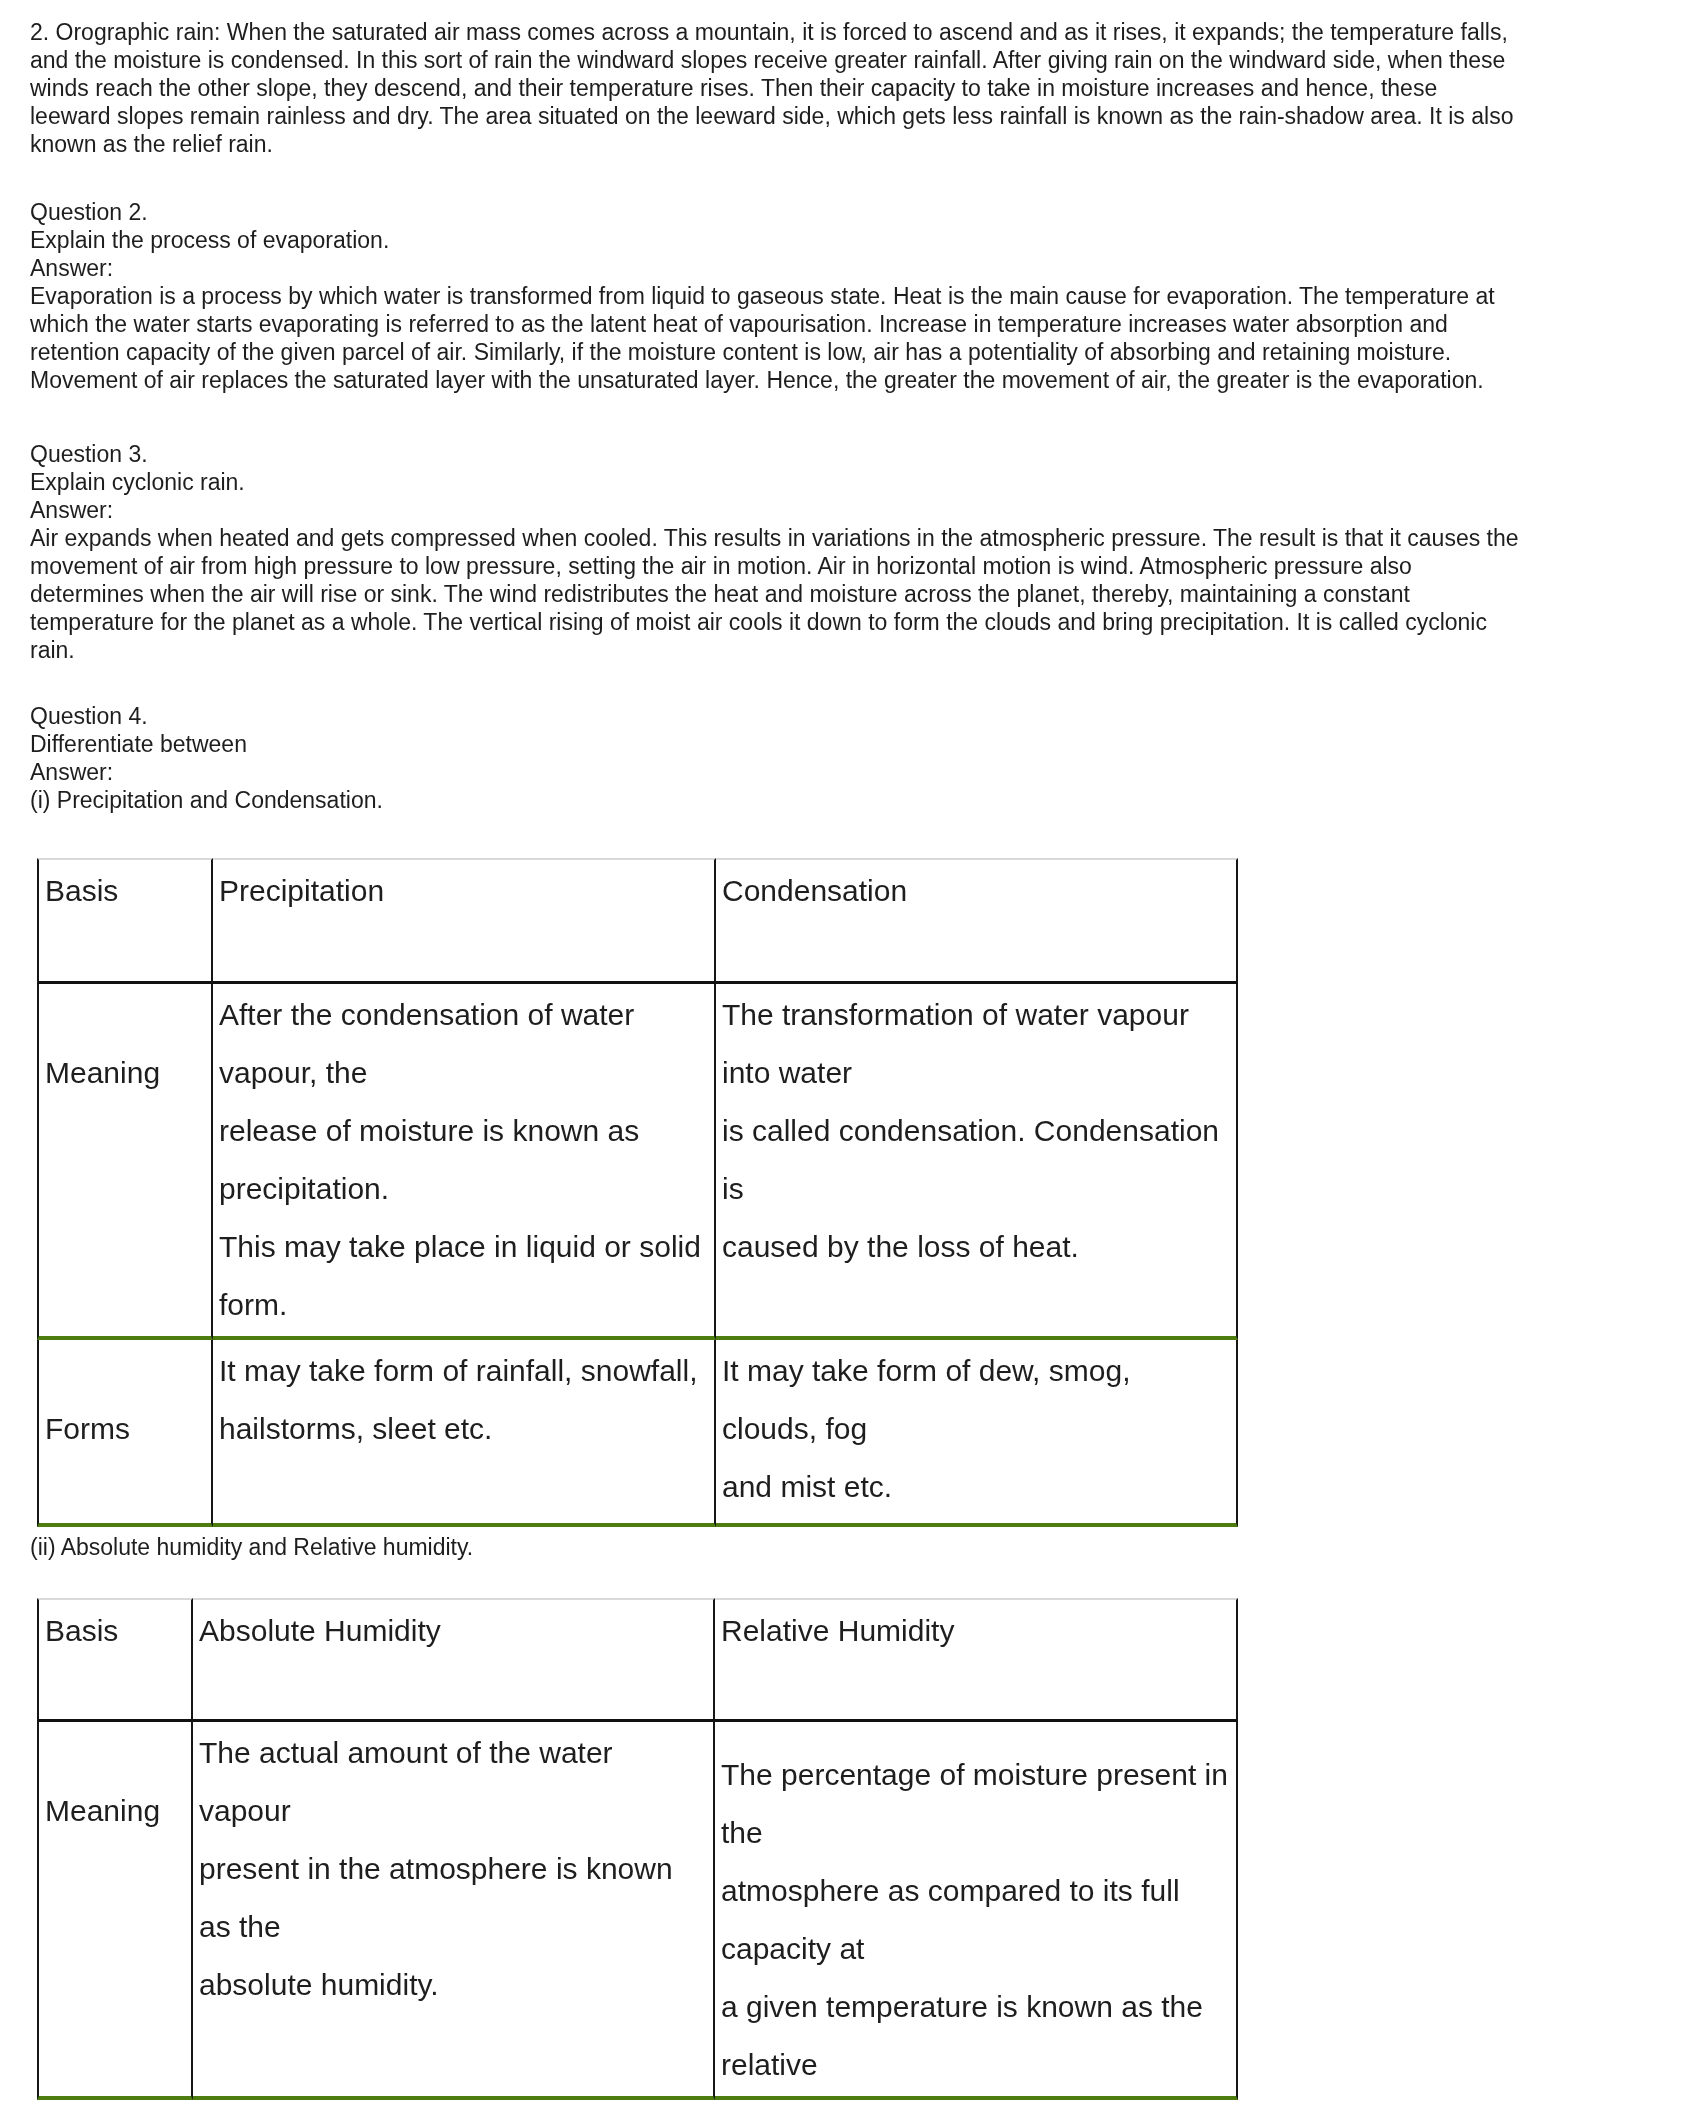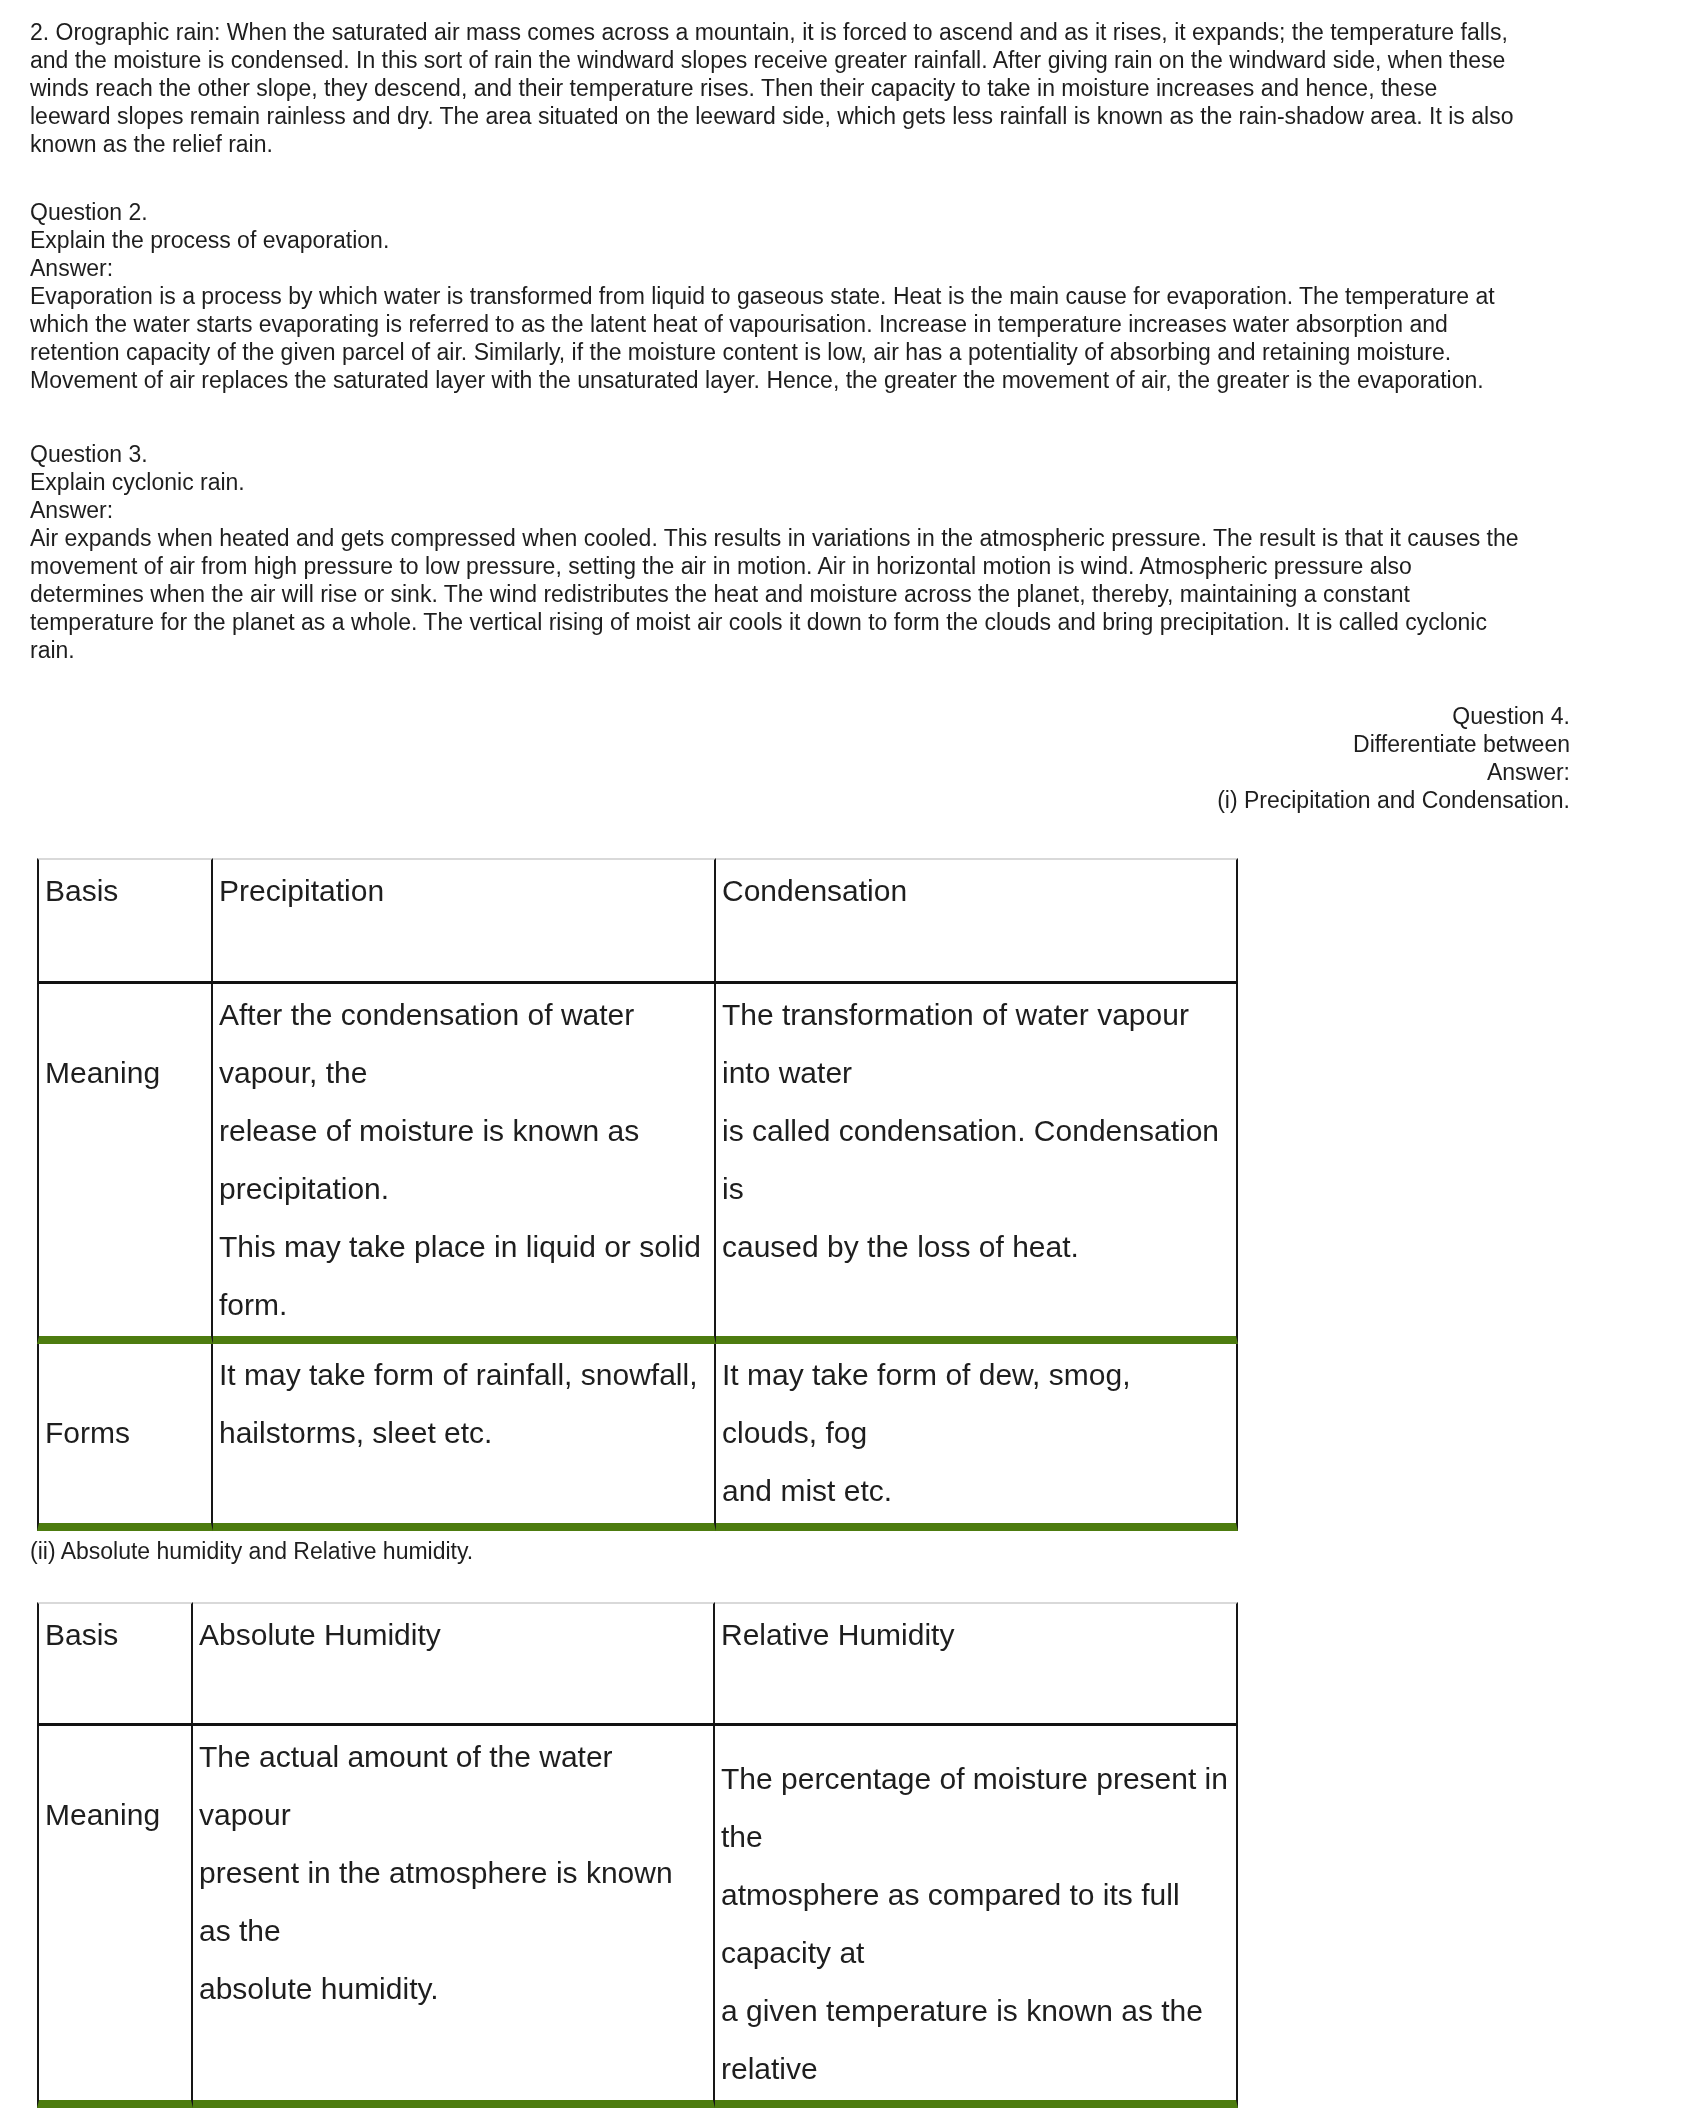--- a/index.html
+++ b/index.html
@@ -20,40 +20,40 @@
     line-height: 28px;
   }
   .block {
     margin: 0;
     white-space: pre-line;   
     width: 1540px;
   }
   .mt55 { margin-top: 55px; }
   .mt40 { margin-top: 40px; }
   .mt46 { margin-top: 46px; }
-  .mt38 { margin-top: 38px; text-align: right; }
+  .mt38 { margin-top: 38px; }
   .mt44 { margin-top: 44px; }
   .mt6  { margin-top: 6px;  }
   .mt37 { margin-top: 37px; }
 
   table.cmp {
     border-collapse: separate;
     border-spacing: 0;
     table-layout: fixed;
     margin-left: 7px;          
     width: 1201px;
     font-size: 30px;
   }
   table.cmp td {
     box-sizing: border-box;
     vertical-align: top;
     padding: 2px 6px 2px 6px;
     line-height: 58px;
     border-right: 2px solid #161616;
-    border-bottom: 8px solid #4d7c0f;
+    border-bottom: 4px solid #4d7c0f;
     white-space: pre-line;
     overflow: hidden;
   }
   table.cmp td:first-child { border-left: 2px solid #161616; }
   table.cmp tr.r-head td {
     border-top: 2px solid #d9d9d9;   
     border-bottom: 3px solid #111111;
   }
   .r-head    { height: 126px; }
   .r-meaning { height: 241px; }

